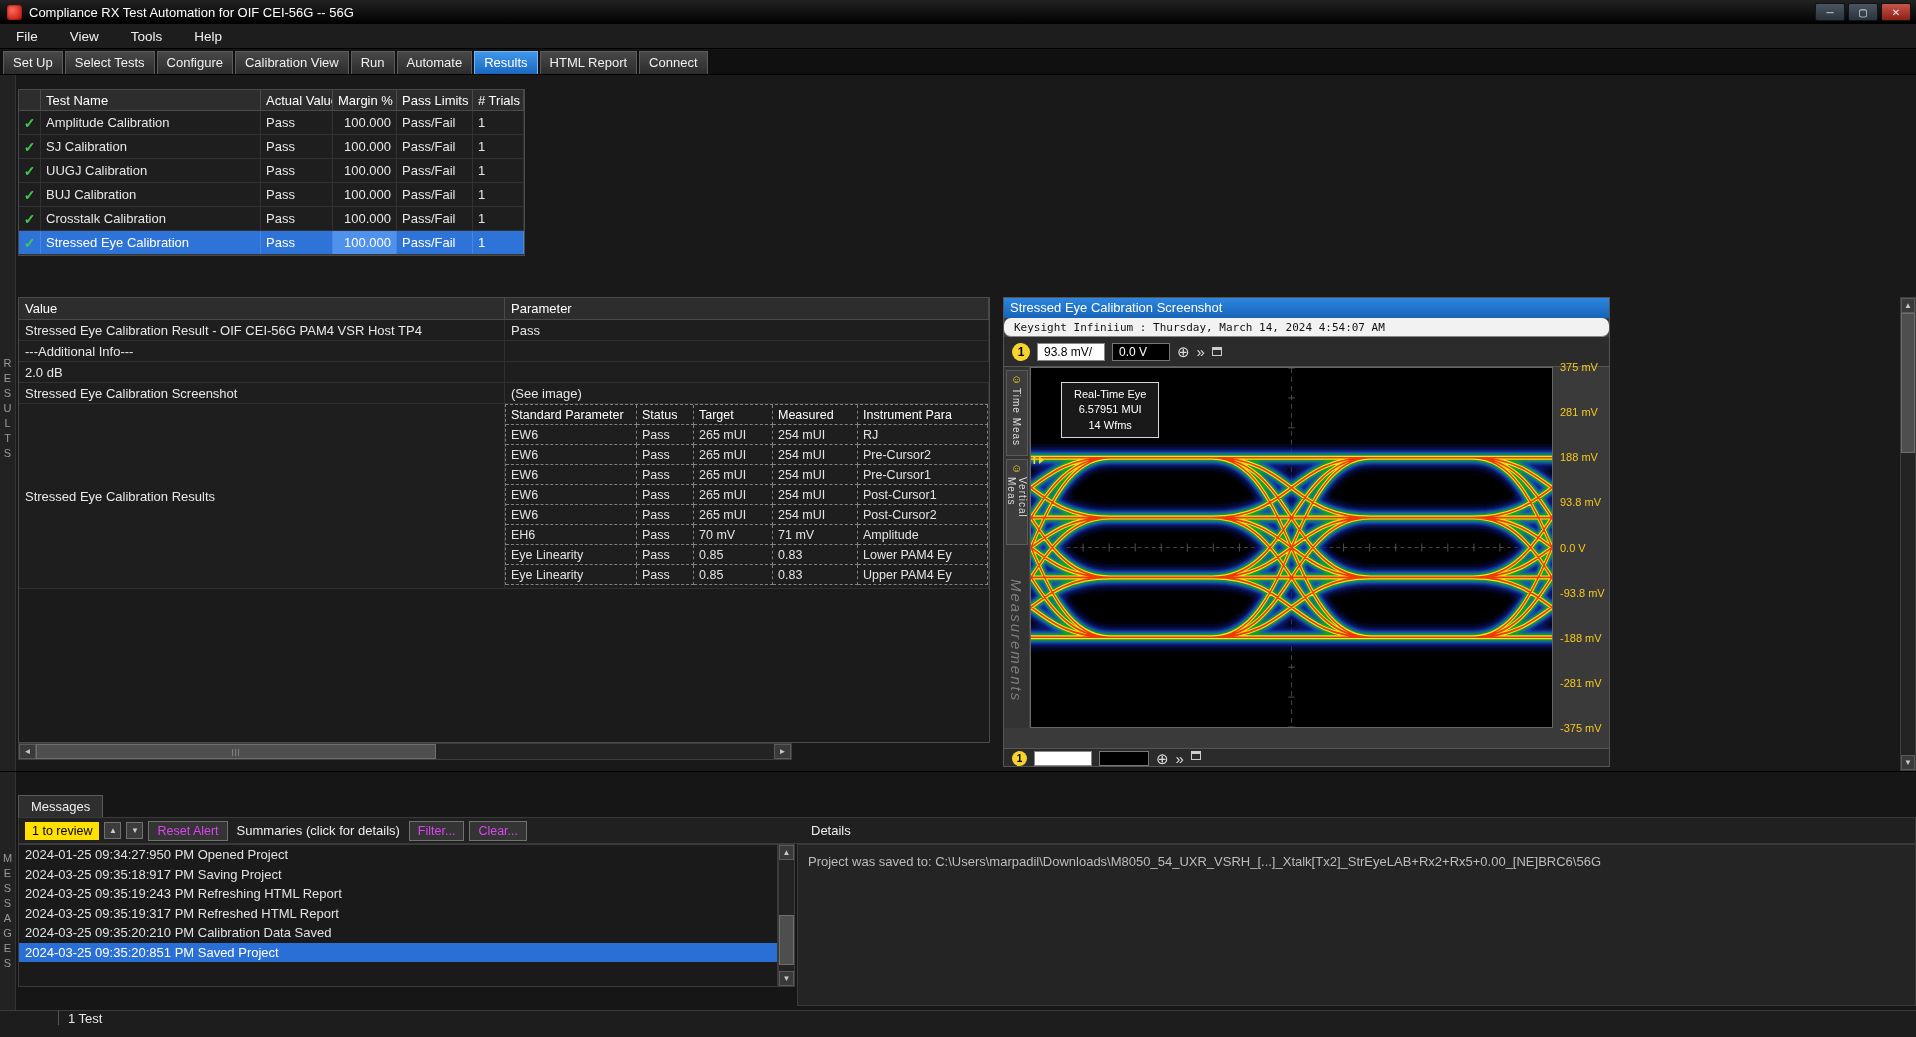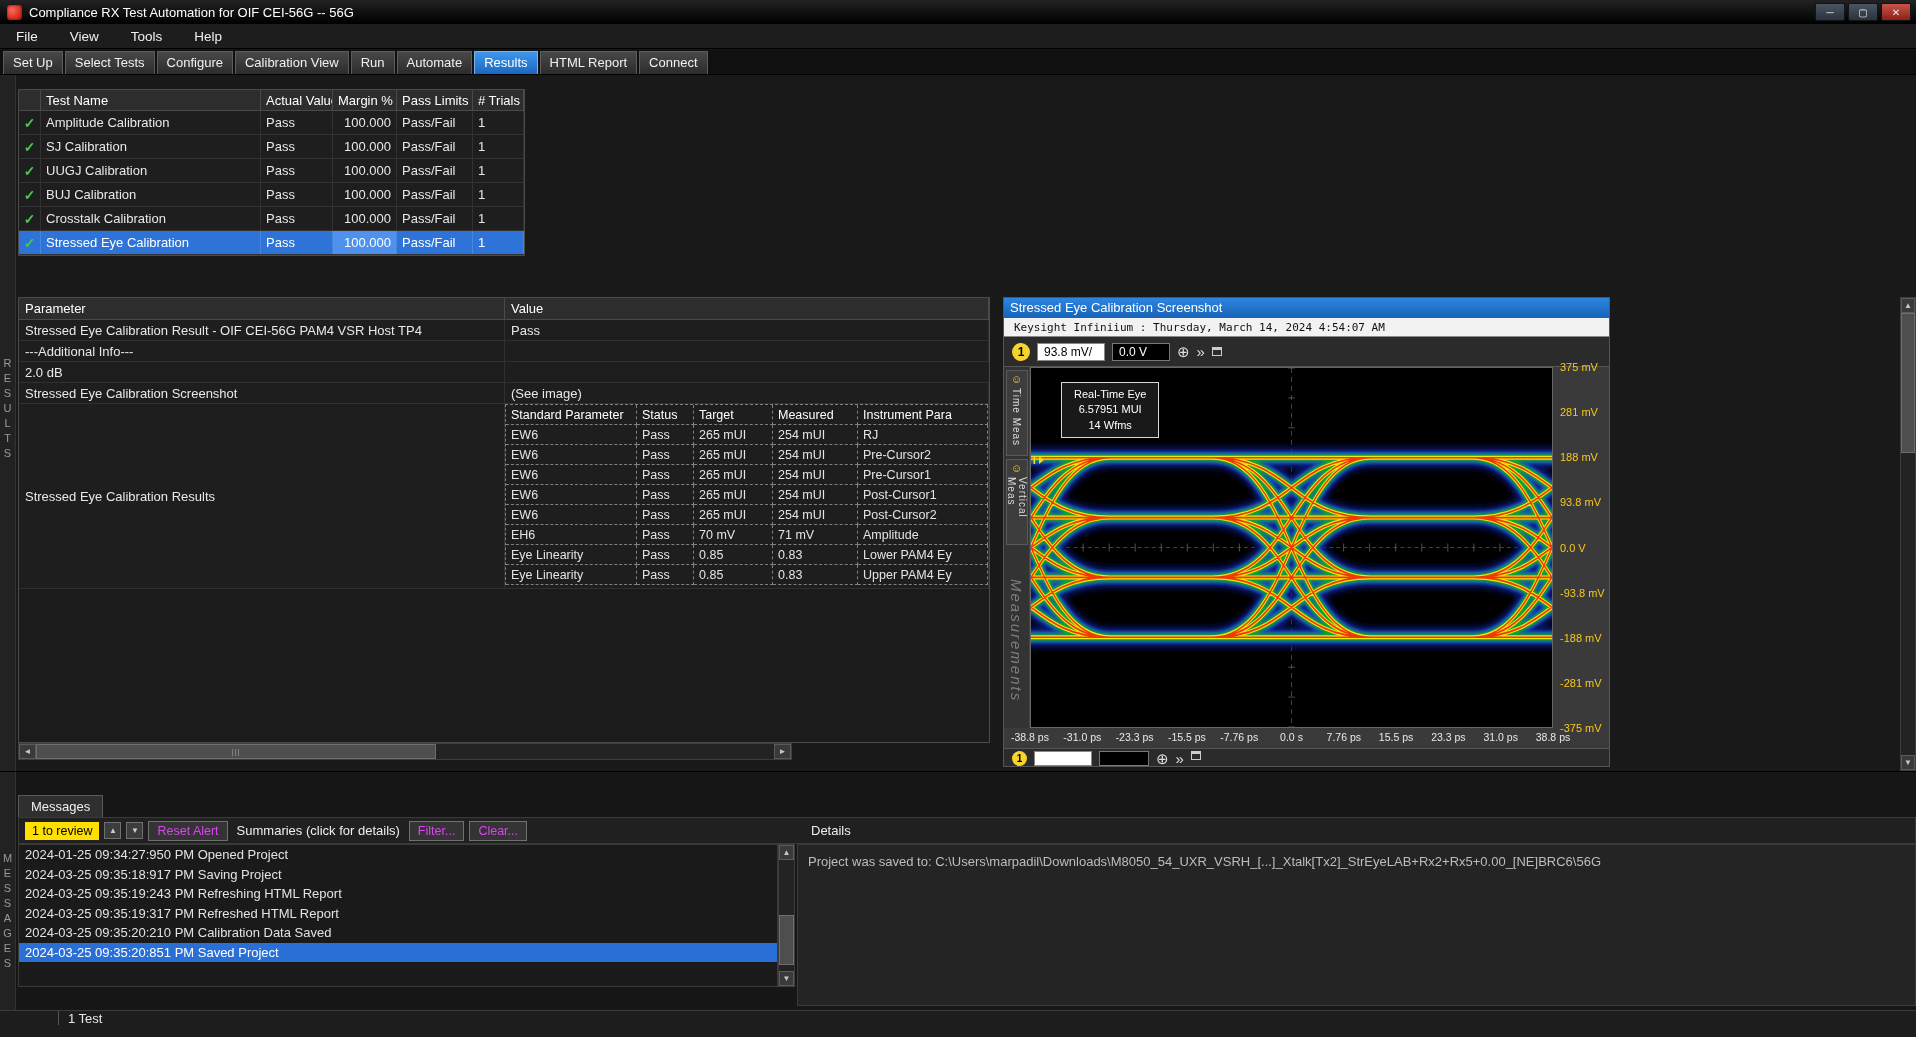--- a/index.html
+++ b/index.html
@@ -79,21 +79,21 @@
   #results-vscroll{position:absolute;right:0;top:222px;width:16px;height:474px;background:#232323;border:1px solid #3d3d3d;}
   #results-vscroll .up{left:0;top:0;width:14px;height:15px;}
   #results-vscroll .down{left:0;bottom:0;width:14px;height:15px;}
   #results-vscroll .thumb{position:absolute;left:0;top:15px;width:14px;height:140px;background:#4e4e4e;border:1px solid #6e6e6e;}
 
   
   #scope-panel{position:absolute;left:1003px;top:222px;width:607px;height:470px;border:1px solid #555;background:#3c3c3c;}
   .scope-title{height:20px;background:linear-gradient(#2c86e0,#1763b8);color:#fff;font-size:13px;
     padding-left:6px;line-height:20px;white-space:nowrap;overflow:hidden;}
   .scope-header{height:19px;background:#f2f2f2;color:#111;font:11px "DejaVu Sans Mono",monospace;
-    padding-left:10px;line-height:19px;border-bottom:1px solid #888;white-space:nowrap;overflow:hidden;}
+    padding-left:10px;line-height:19px;border-bottom:1px solid #888;white-space:nowrap;overflow:hidden;border-radius:7px;}
   .scope-body{position:relative;height:429px;background:#3a3a3a;overflow:hidden;}
   .scope-toolbar{position:absolute;left:0;top:0;right:0;height:30px;background:#2b2b2b;
     border-bottom:1px solid #555;display:flex;align-items:center;gap:7px;padding-left:8px;}
   .chan-badge{width:18px;height:18px;border-radius:50%;background:#f6d32d;color:#000;
     font-weight:bold;font-size:12px;display:flex;align-items:center;justify-content:center;flex:none;}
   .field-light{background:#fff;color:#000;padding:1px 6px;font-size:12px;min-width:68px;height:18px;
     border:1px solid #888;line-height:15px;}
   .field-dark{background:#000;color:#fff;border:1px solid #777;padding:1px 6px;min-width:58px;height:18px;
     font-size:12px;line-height:15px;}
   .icon-glyph{color:#ddd;font-size:15px;line-height:1;}
@@ -263,22 +263,22 @@
         <span class="t-cell">Stressed Eye Calibration</span>
         <span class="t-cell">Pass</span>
         <span class="t-cell num focus">100.000</span>
         <span class="t-cell">Pass/Fail</span>
         <span class="t-cell">1</span>
       </div>
     </div>
 
     <div id="param-wrap">
       <div class="p-header">
+        <span class="p-hcell">Value</span>
         <span class="p-hcell">Parameter</span>
-        <span class="p-hcell">Value</span>
       </div>
       <div class="p-row">
         <span class="p-cell">Stressed Eye Calibration Result - OIF CEI-56G PAM4 VSR Host TP4</span>
         <span class="p-cell">Pass</span>
       </div>
       <div class="p-row">
         <span class="p-cell">---Additional Info---</span>
         <span class="p-cell"></span>
       </div>
       <div class="p-row">
@@ -414,33 +414,20 @@
           <span style="top:0%">375 mV</span>
           <span style="top:12.5%">281 mV</span>
           <span style="top:25%">188 mV</span>
           <span style="top:37.5%">93.8 mV</span>
           <span style="top:50%">0.0 V</span>
           <span style="top:62.5%">-93.8 mV</span>
           <span style="top:75%">-188 mV</span>
           <span style="top:87.5%">-281 mV</span>
           <span style="top:100%">-375 mV</span>
         </div>
-        <div class="x-axis">
-          <span style="left:0%">-38.8 ps</span>
-          <span style="left:10%">-31.0 ps</span>
-          <span style="left:20%">-23.3 ps</span>
-          <span style="left:30%">-15.5 ps</span>
-          <span style="left:40%">-7.76 ps</span>
-          <span style="left:50%">0.0 s</span>
-          <span style="left:60%">7.76 ps</span>
-          <span style="left:70%">15.5 ps</span>
-          <span style="left:80%">23.3 ps</span>
-          <span style="left:90%">31.0 ps</span>
-          <span style="left:100%">38.8 ps</span>
-        </div>
         <div class="scope-bottom">
           <span class="chan-badge">1</span>
           <span class="field-light"></span>
           <span class="field-dark"></span>
           <span class="icon-glyph">⊕</span>
           <span class="icon-glyph">»</span>
           <span class="icon-winrect"></span>
         </div>
       </div>
     </div>

